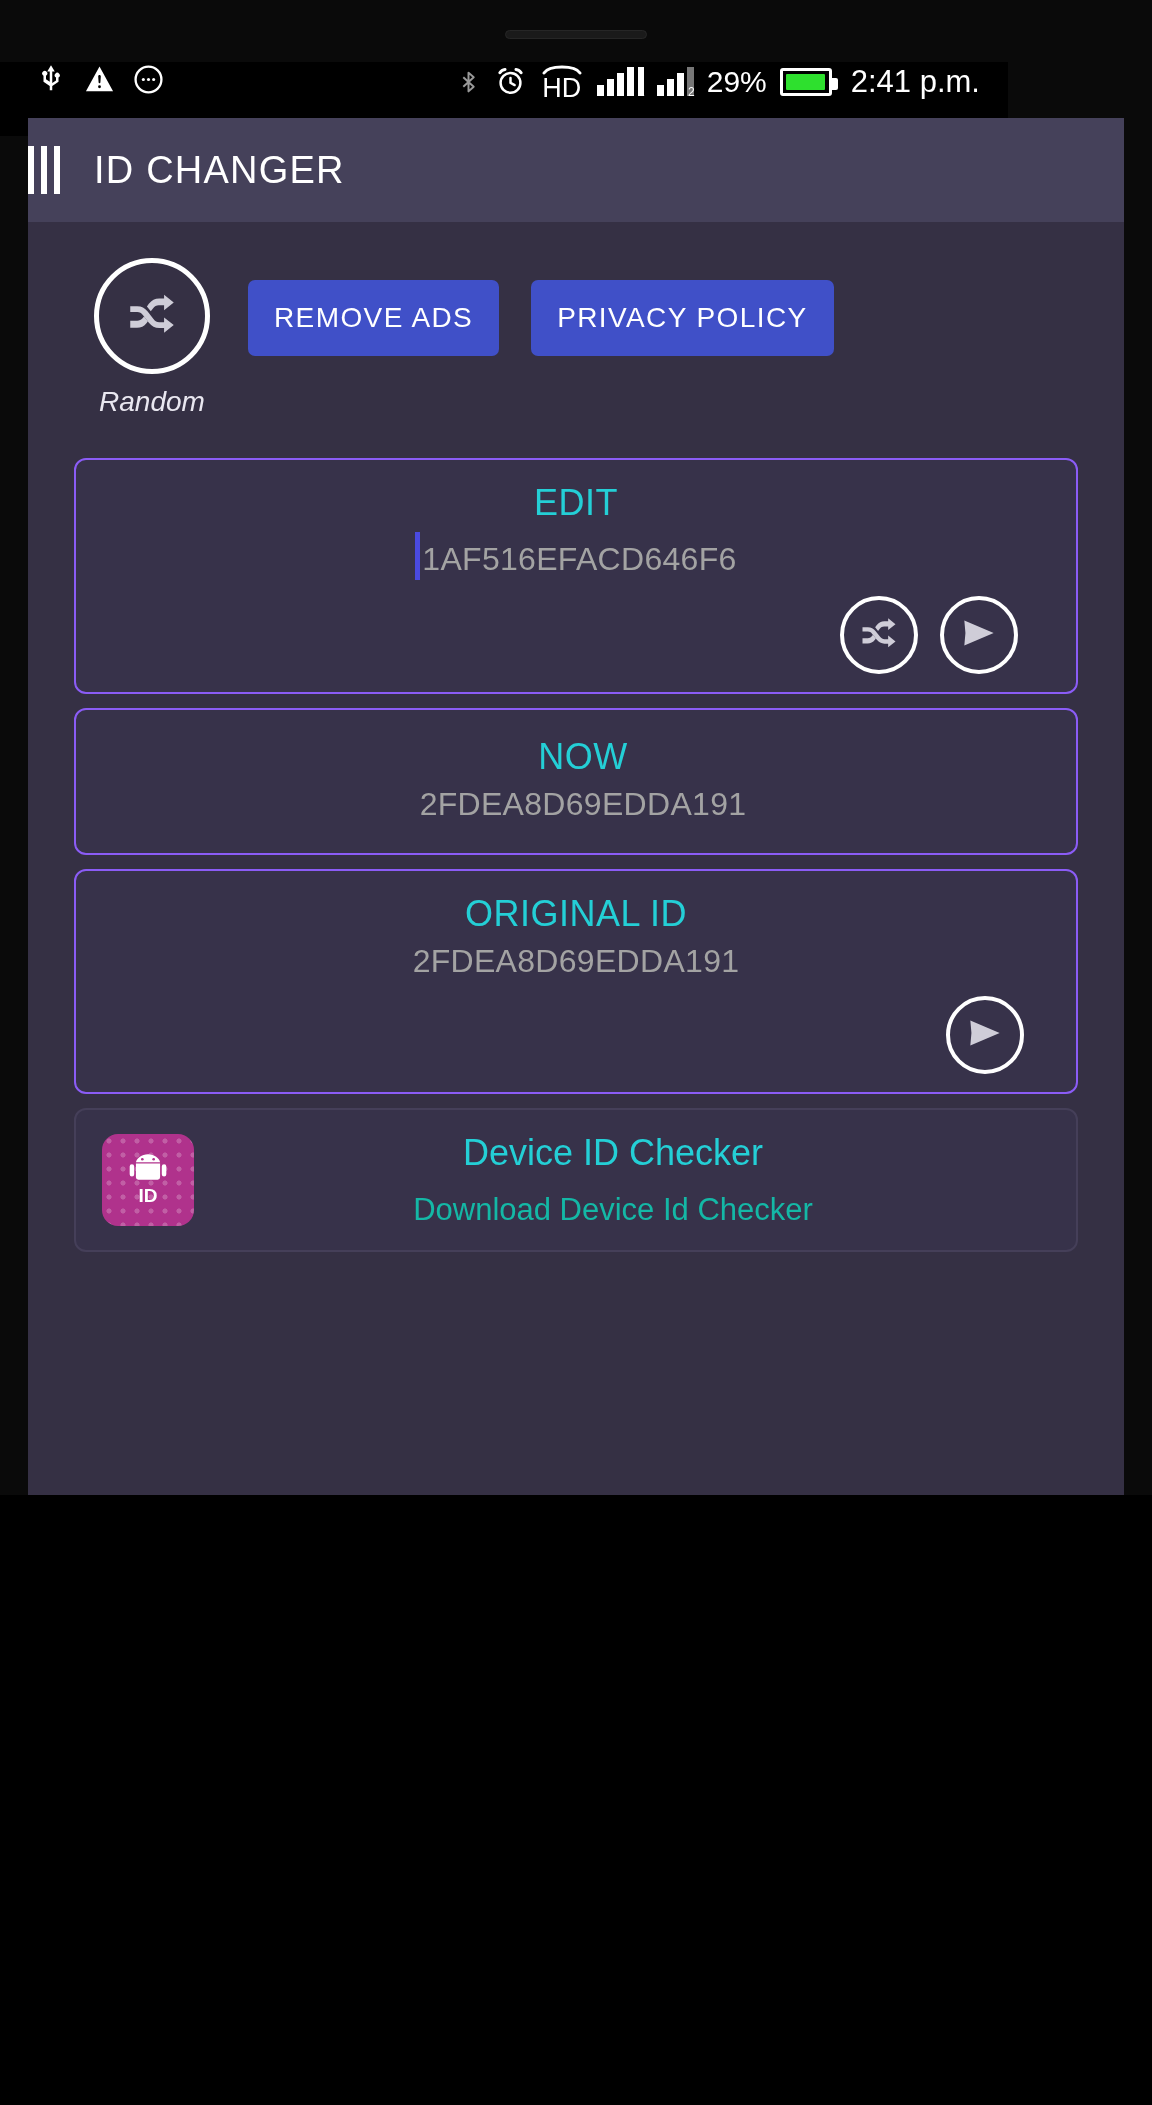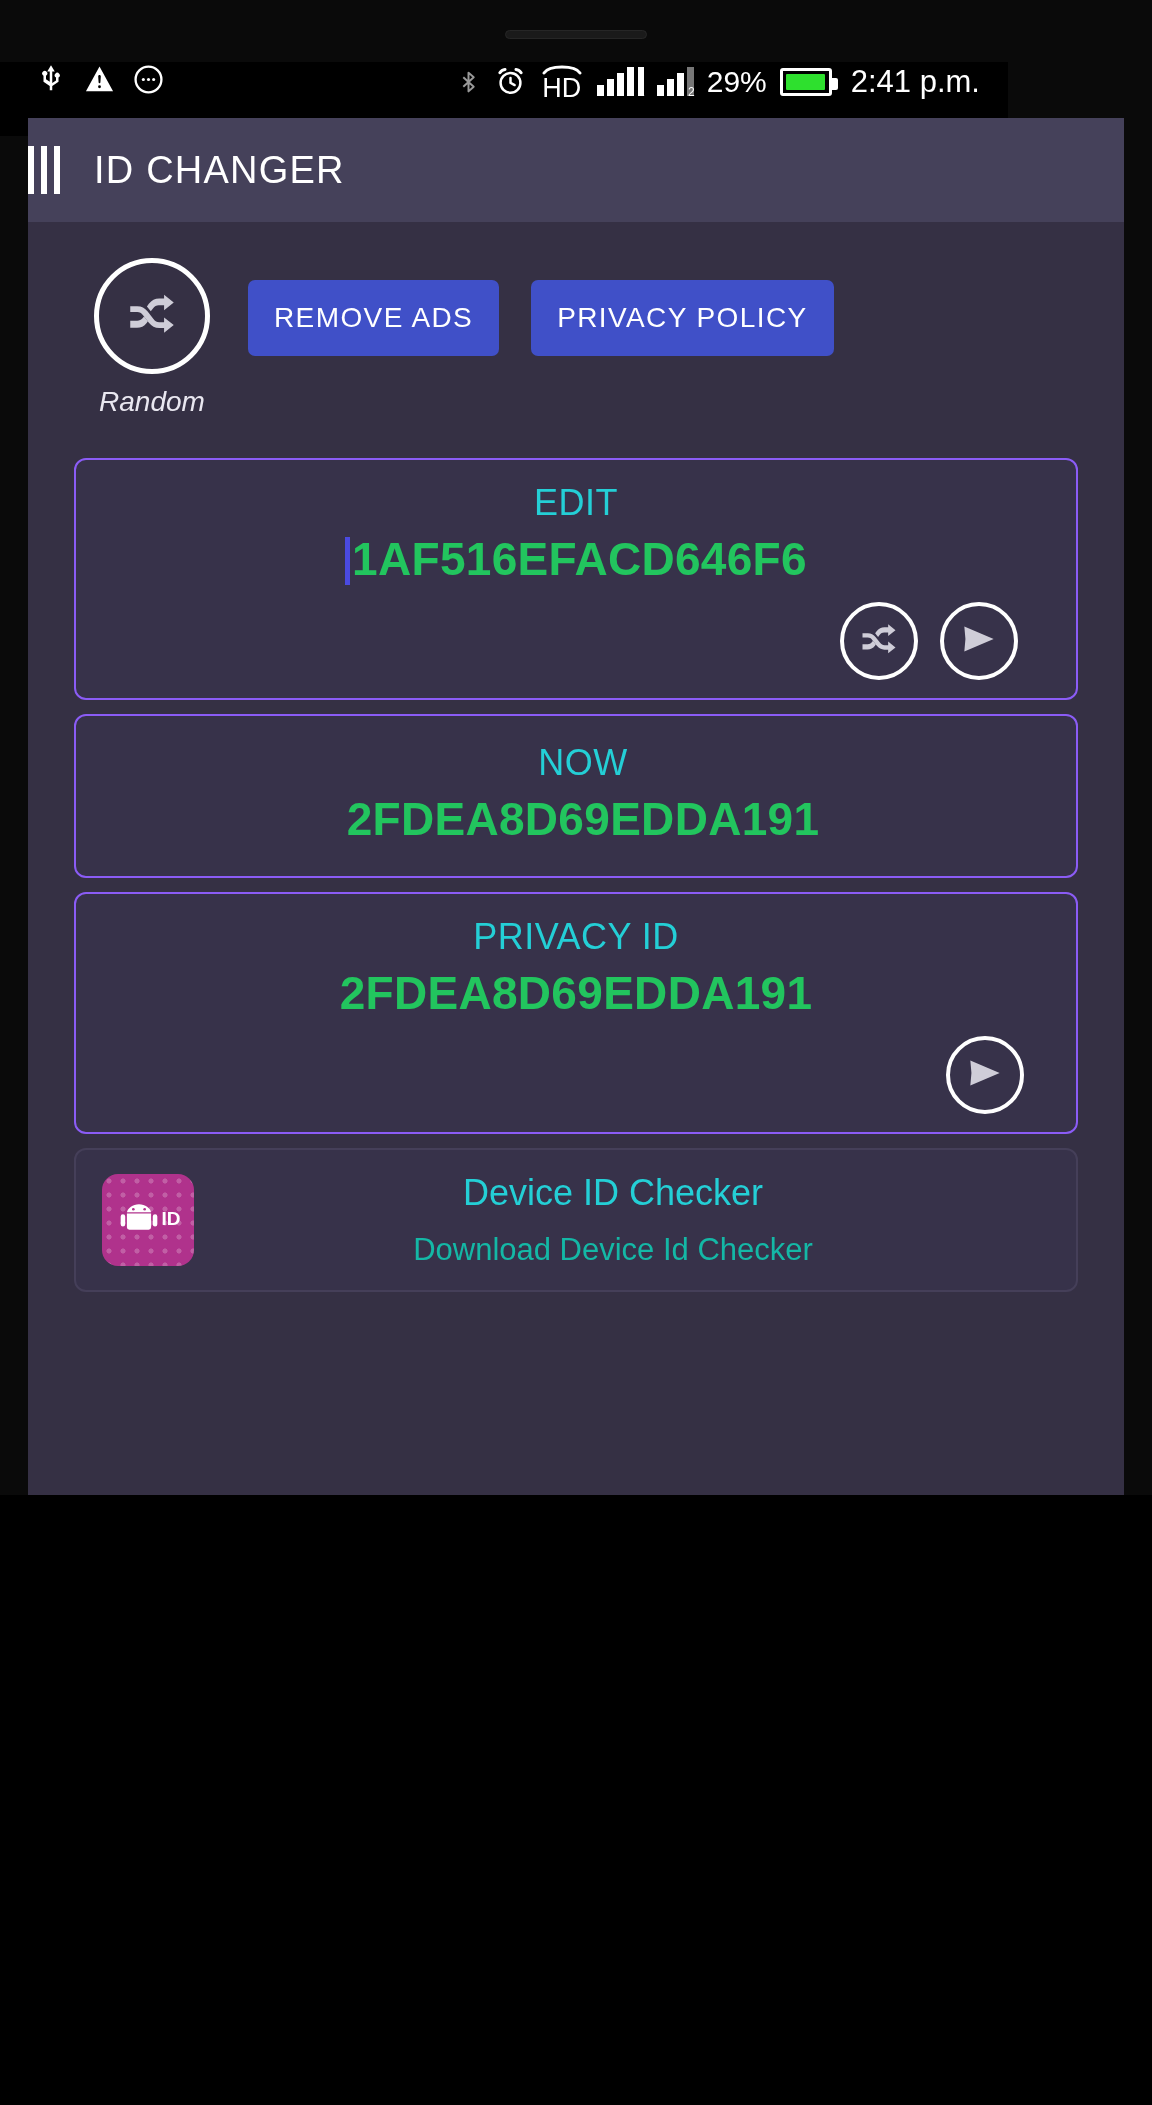--- a/index.html
+++ b/index.html
@@ -114,22 +114,22 @@
     border-radius:12px;
     margin-bottom:14px;
     padding:22px 26px 22px 26px;
     position:relative;
   }
   .card-label {
     color:#24cfd6; font-size:36px; text-align:center;
     letter-spacing:0.5px;
   }
   .card-value {
-    color:#22c55e; font-size:46px; text-align:center;
-    margin-top:8px; letter-spacing:0.3px;font-weight:bold;
+    color:#a3a3a3; font-size:32px; text-align:center;
+    margin-top:8px; letter-spacing:0.3px;
   }
   .card-value.with-caret { position:relative; }
   .caret {
     display:inline-block; width:5px; height:48px;
     background:#4a4ae0; vertical-align:-10px; margin-right:2px;
   }
   .icon-row {
     display:flex; justify-content:flex-end; align-items:center;
     gap:22px; margin-top:16px; padding-right:32px;
   }
@@ -142,21 +142,21 @@
   
   .promo {
     background:#37324a; border:2px solid #453f59; border-radius:12px;
     padding:22px 26px; display:flex; align-items:center; gap:22px;
   }
   .promo-icon {
     width:92px; height:92px; border-radius:16px;
     background:#b0328c;
     background-image:radial-gradient(circle, rgba(255,255,255,0.22) 2.5px, transparent 2.6px);
     background-size:14px 14px;
-    display:flex; flex-direction:row; align-items:center; justify-content:center;
+    display:flex; flex-direction:column; align-items:center; justify-content:center;
     flex:0 0 auto;
   }
   .promo-icon .idtxt { color:#fff; font-size:19px; font-weight:bold; margin-top:-2px;}
   .promo-text { flex:1; text-align:center; padding-right:40px;}
   .promo-title { color:#24cfd6; font-size:36px; }
   .promo-sub { color:#14b8a6; font-size:31px; margin-top:18px; }
 
   
   .navbar {
     position:absolute; left:0; top:1495px;
@@ -291,21 +291,21 @@
             </div>
           </div>
         </div>
 
         <div class="card" style="padding:26px 12px 30px 26px;">
           <div class="card-label">NOW</div>
           <div class="card-value">2FDEA8D69EDDA191</div>
         </div>
 
         <div class="card" style="padding-bottom:18px;">
-          <div class="card-label">PRIVACY ID</div>
+          <div class="card-label">ORIGINAL ID</div>
           <div class="card-value">2FDEA8D69EDDA191</div>
           <div class="icon-row" style="padding-right:26px;">
             <div class="icon-circle">
               <span>
                 <svg width="44" height="44" viewBox="0 0 24 24" fill="#cfcdd8">
                   <path d="M4 5.2L20 12 4 18.8 4.6 12 4 5.2z"></path>
                 </svg>
               </span>
             </div>
           </div>

